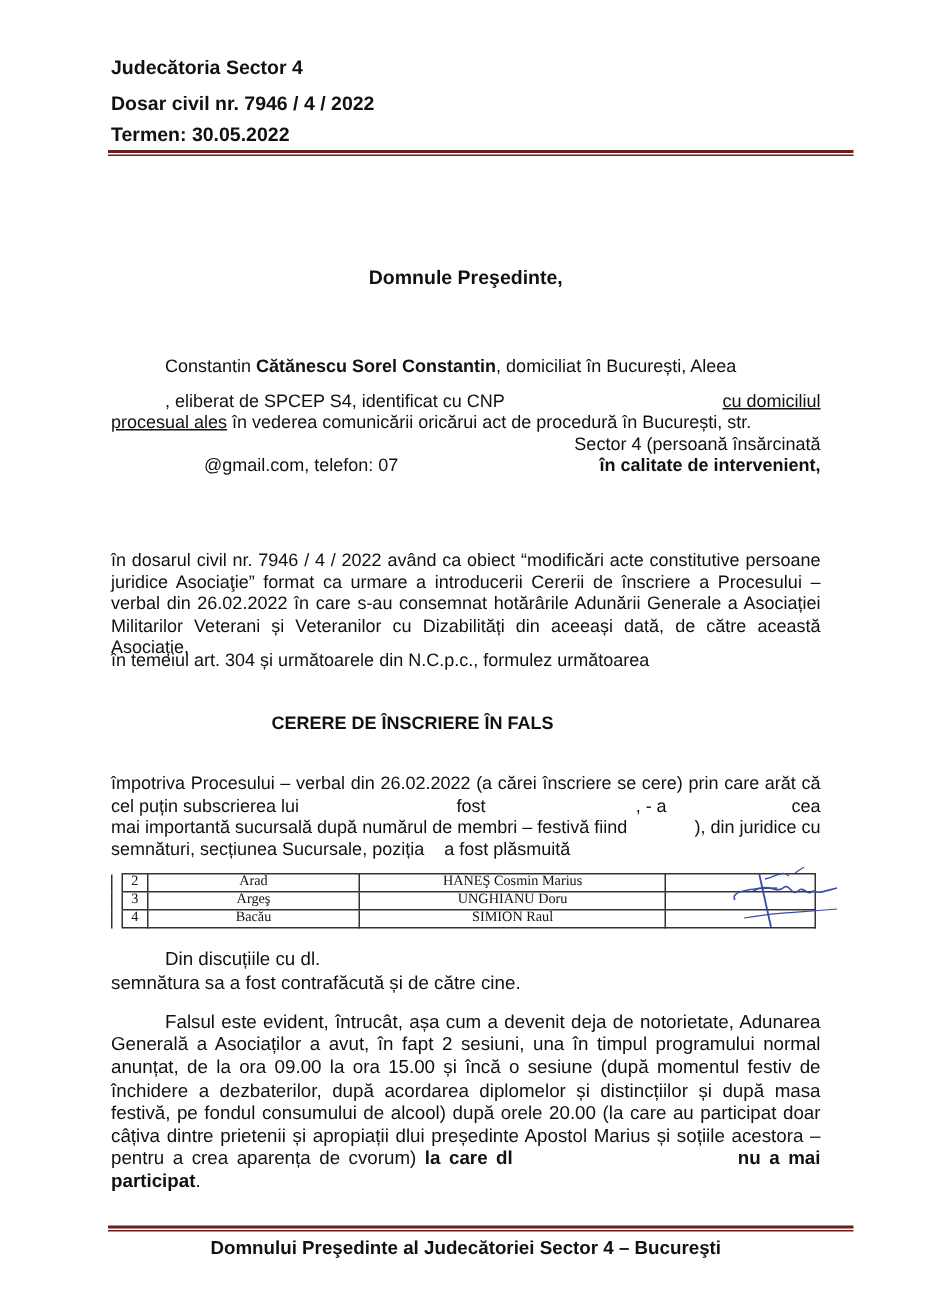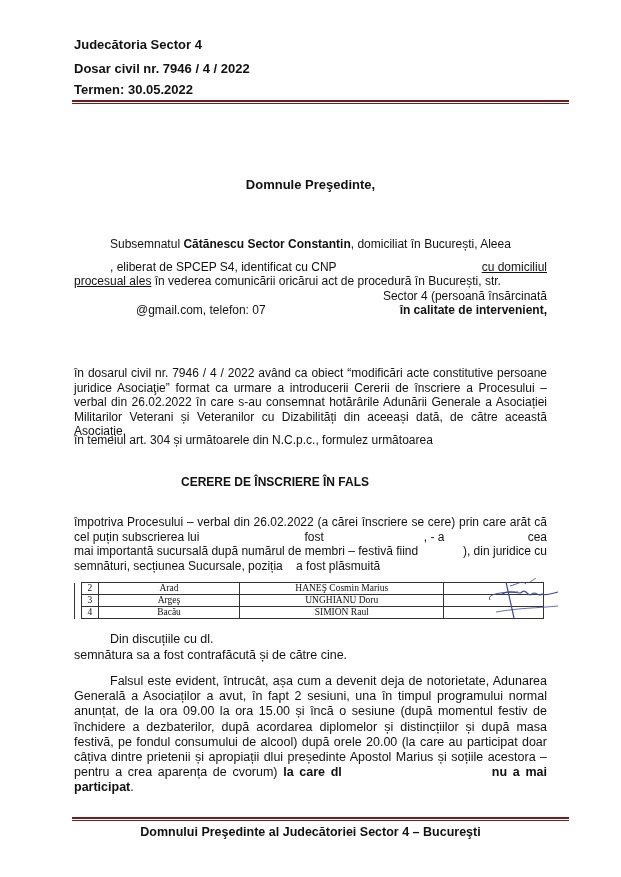--- a/index.html
+++ b/index.html
@@ -43,21 +43,21 @@
 <body>
 
 <div class="hdr hdr1">Judecătoria Sector 4</div>
 <div class="hdr hdr2">Dosar civil nr. 7946 / 4 / 2022</div>
 <div class="hdr hdr3">Termen: 30.05.2022</div>
 <div class="rule rule-top"></div>
 
 <div class="salut">Domnule Preşedinte,</div>
 
 <div class="para p1">
-  <div><span class="ind"></span><span>Subsemnatul </span><span class="b">Cătănescu Sector Constantin</span><span>, domiciliat în București, Aleea</span></div>
+  <div><span class="ind"></span><span>Constantin </span><span class="b">Cătănescu Sorel Constantin</span><span>, domiciliat în București, Aleea</span></div>
   <div style="height:8px"></div>
   <div style="display:flex;">
       <span class="ind"></span>
       <span>, eliberat de SPCEP S4, identificat cu CNP</span>
       <span style="flex:1"></span>
       <span class="u">cu domiciliul</span>
     </div>
   <div><span class="u">procesual ales</span><span> în vederea comunicării oricărui act de procedură în București, str.</span></div>
   <div style="text-align:right"><span>Sector 4 (persoană însărcinată</span></div>
   <div style="display:flex;">

